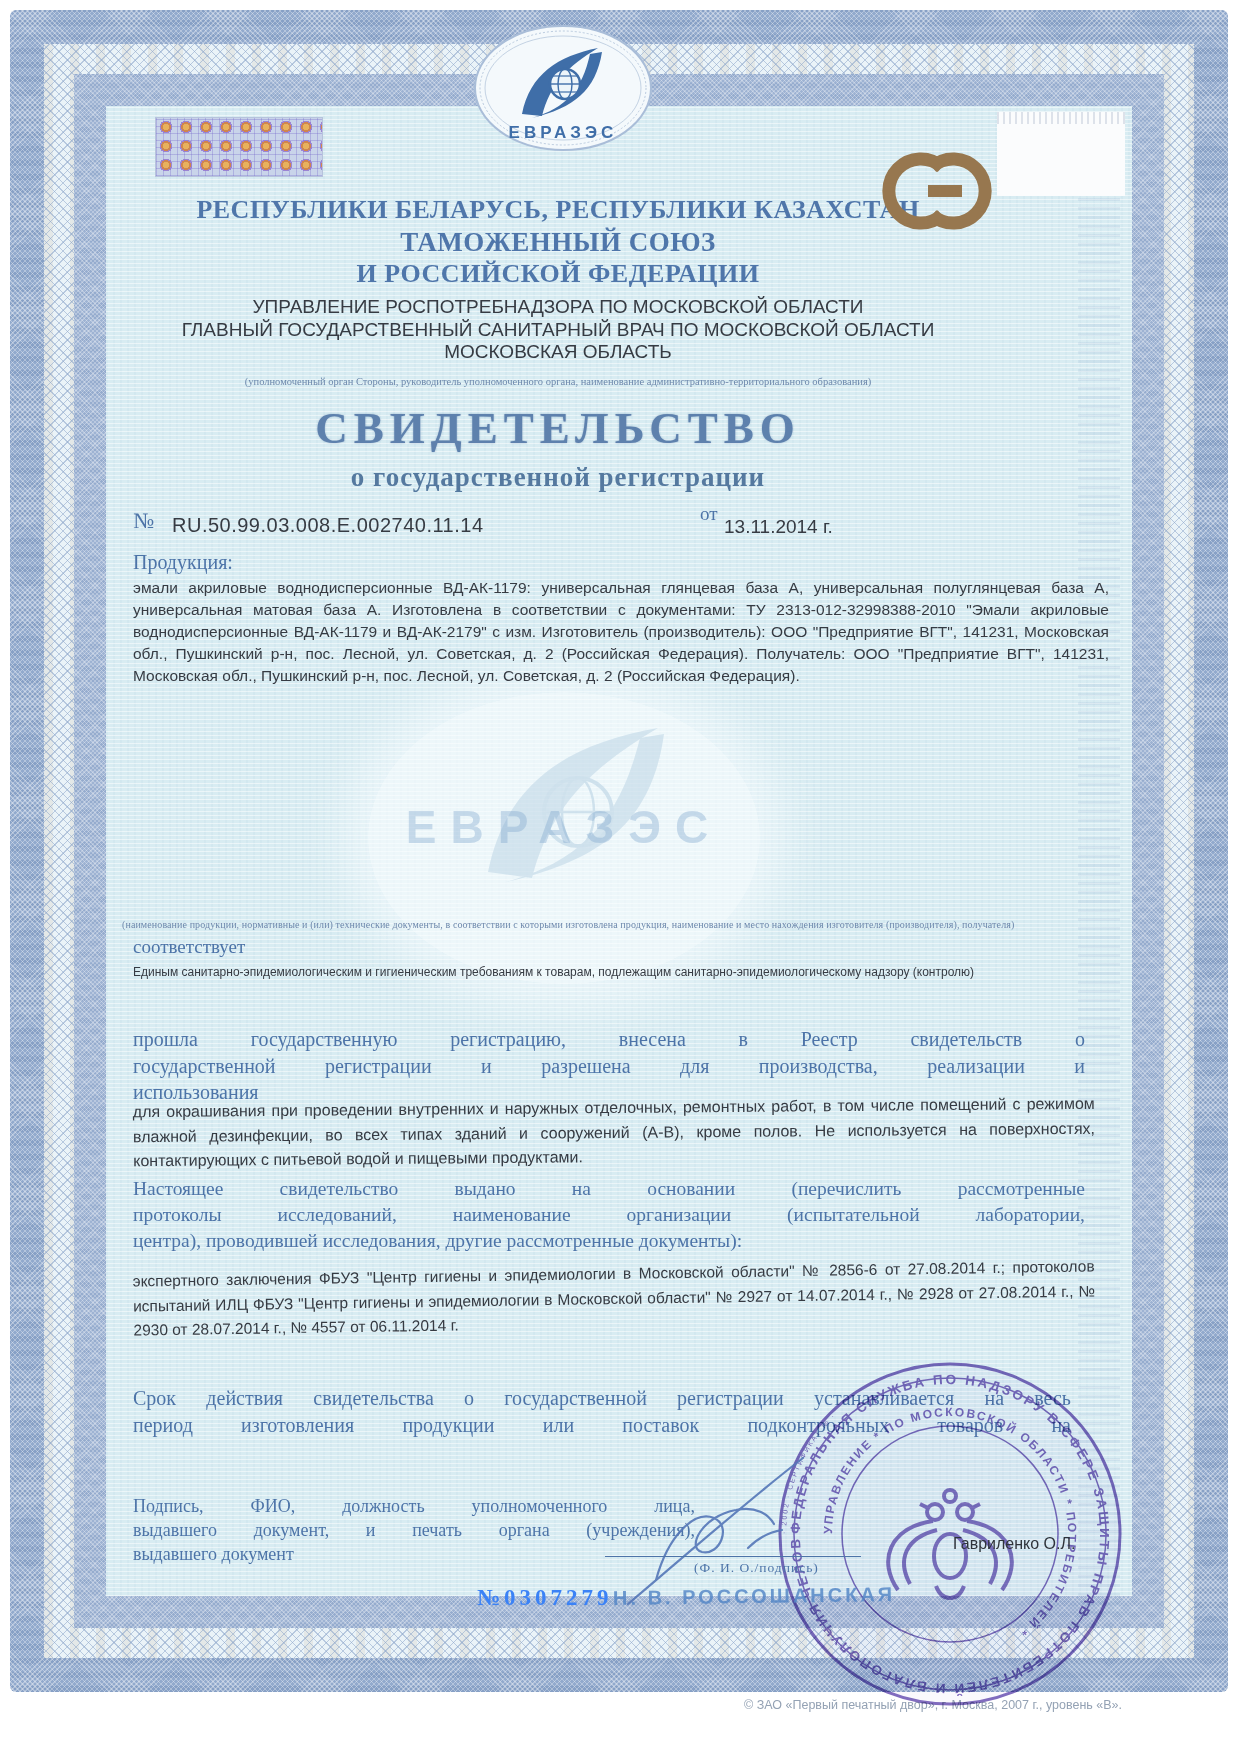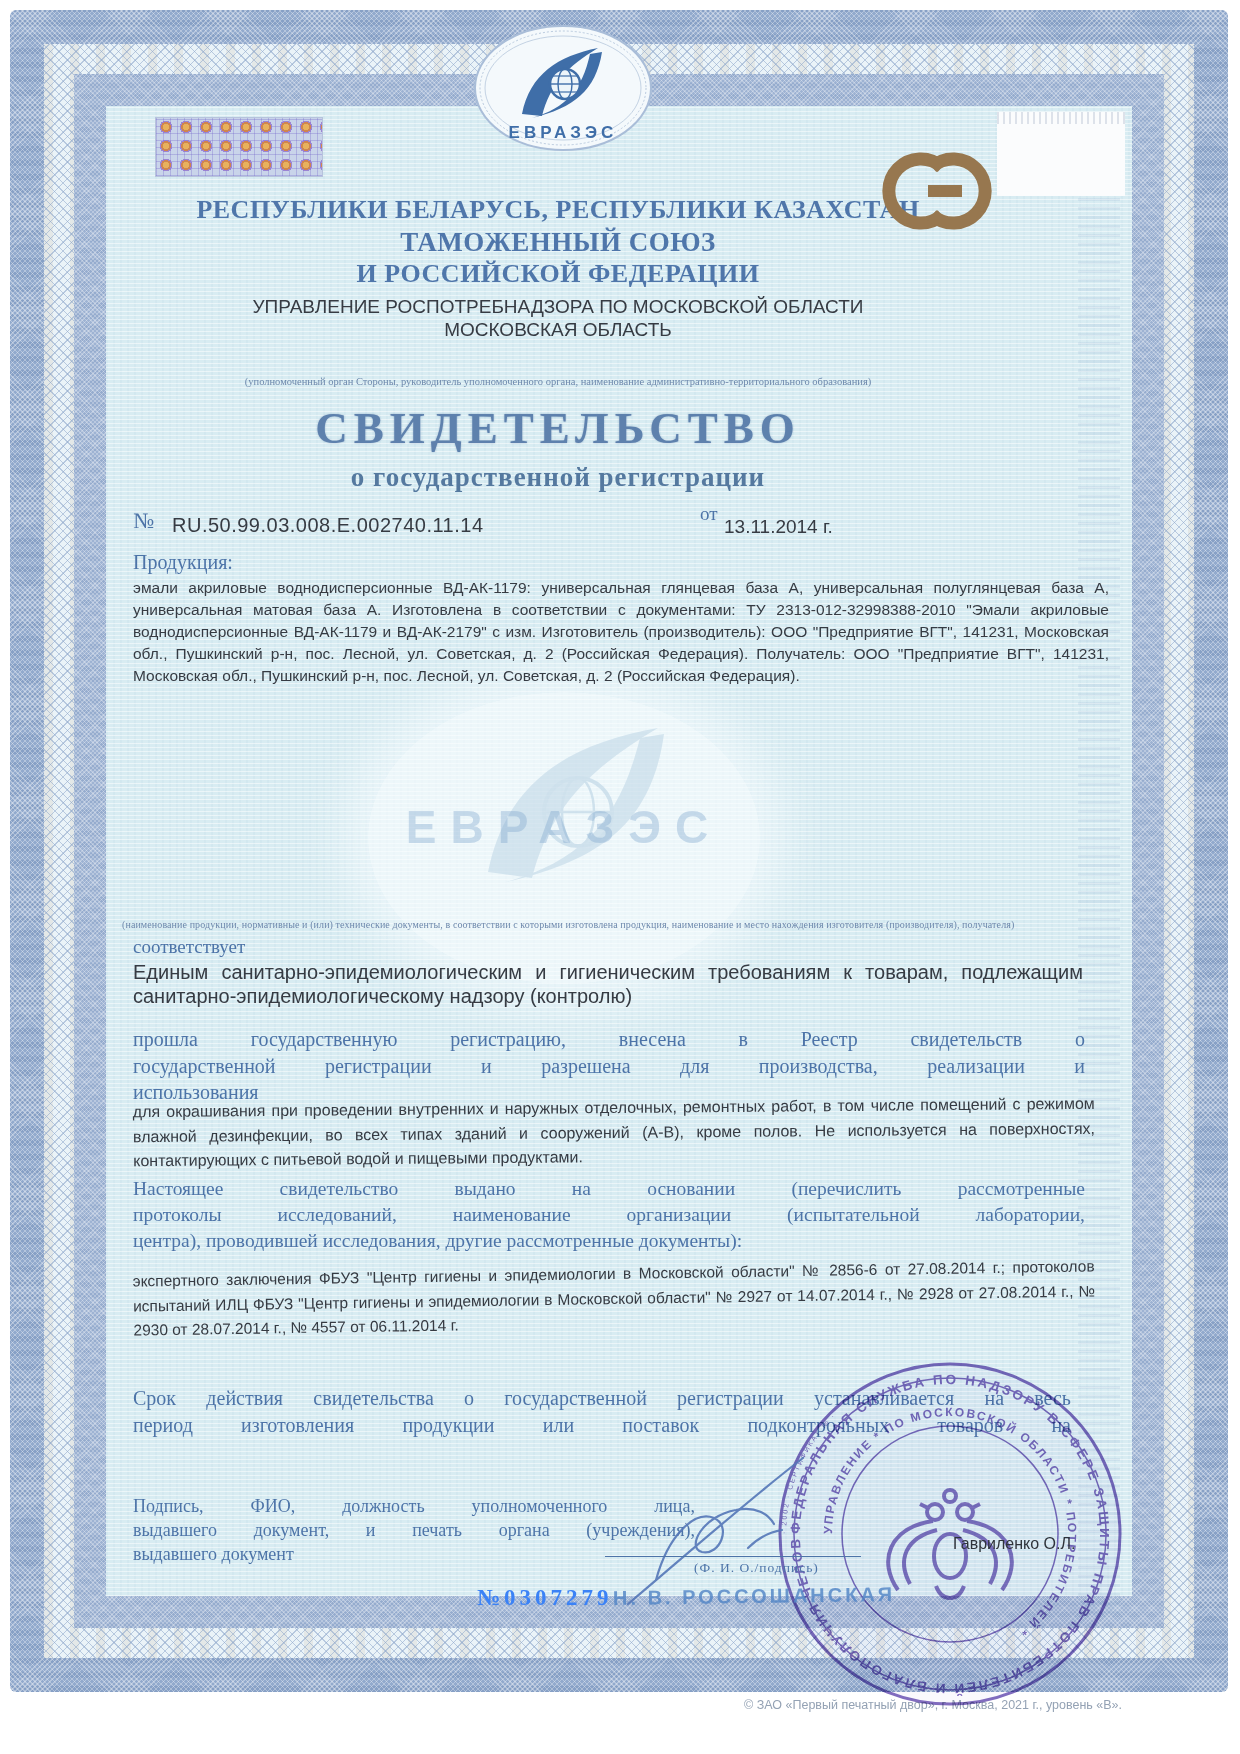--- a/index.html
+++ b/index.html
@@ -72,21 +72,21 @@
   .no-label{left:133px;top:508px;font-size:22px;z-index:2;}
   .no-value{left:172px;top:514px;font-size:20px;letter-spacing:.5px;z-index:2;}
   .from-label{left:700px;top:503px;font-size:19px;z-index:2;}
   .date-value{left:724px;top:516px;font-size:19px;z-index:2;}
 
   .prod-label{left:133px;top:551px;font-size:20px;z-index:2;}
   .prod-text{left:133px;top:577px;width:976px;font-size:15.5px;line-height:22px;z-index:2;}
 
   .cap2{left:122px;top:919px;font-size:10px;color:#6d88ac;white-space:nowrap;z-index:2;letter-spacing:.1px;}
   .conf-label{left:133px;top:936px;font-size:19px;z-index:2;}
-  .conf-text{left:133px;top:960px;width:950px;font-size:20px;line-height:24px;z-index:2;}
+  .conf-text{left:133px;top:960px;width:950px;font-size:12px;line-height:24px;z-index:2;}
 
   .reg-lines{left:133px;top:1026px;width:952px;font-size:20px;line-height:26.5px;z-index:2;}
   .usage-text{left:133px;top:1096px;width:962px;font-size:16px;line-height:24.5px;z-index:2;transform:rotate(-.5deg);}
 
   .basis-lines{left:133px;top:1176px;width:952px;font-size:19.5px;line-height:26px;z-index:2;}
   .docs-text{left:133px;top:1262px;width:962px;font-size:15.5px;line-height:24.5px;z-index:2;transform:rotate(-.9deg);}
 
   .valid-lines{left:133px;top:1385px;width:938px;font-size:20px;line-height:26.5px;z-index:2;}
   .sign-lines{left:133px;top:1494px;width:562px;font-size:18px;line-height:24px;z-index:2;}
 
@@ -143,20 +143,21 @@
     <path d="M56,22 A32,32 0 1 1 56,70" fill="none" stroke="#97774f" stroke-width="13"></path>
     <line x1="52" y1="46" x2="86" y2="46" stroke="#97774f" stroke-width="12"></line>
   </svg>
 
   <div class="abs hdr ctr">
     <div class="ser h-ser">РЕСПУБЛИКИ БЕЛАРУСЬ, РЕСПУБЛИКИ КАЗАХСТАН</div>
     <div class="ser h-ser first">ТАМОЖЕННЫЙ СОЮЗ</div>
     <div class="ser h-ser">И РОССИЙСКОЙ ФЕДЕРАЦИИ</div>
     <div style="height:6px"></div>
     <div class="san h-san">УПРАВЛЕНИЕ РОСПОТРЕБНАДЗОРА ПО МОСКОВСКОЙ ОБЛАСТИ</div>
+    <div class="san h-san">ГЛАВНЫЙ ГОСУДАРСТВЕННЫЙ САНИТАРНЫЙ ВРАЧ ПО МОСКОВСКОЙ ОБЛАСТИ</div>
     <div class="san h-san">МОСКОВСКАЯ ОБЛАСТЬ</div>
   </div>
   <div class="abs cap1 ctr ser">(уполномоченный орган Стороны, руководитель уполномоченного органа, наименование административно-территориального образования)</div>
 
   <div class="abs title-main ctr ser">СВИДЕТЕЛЬСТВО</div>
   <div class="abs title-sub ctr ser">о государственной регистрации</div>
 
   <div class="abs no-label ser">№</div>
   <div class="abs no-value san">RU.50.99.03.008.Е.002740.11.14</div>
   <div class="abs from-label ser">от</div>
@@ -245,15 +246,15 @@
       <path d="M17,-27 C62,-20 72,14 52,42"></path>
       <path d="M13,-18 C45,-10 53,12 40,36"></path>
       <ellipse cx="0" cy="8" rx="16" ry="22"></ellipse>
       <path d="M-14,38 C-8,54 8,54 14,38"></path>
     </g>
   </svg>
 
   <div class="abs serial ser">№0307279</div>
   <div class="abs stampname">Н. В. РОССОШАНСКАЯ</div>
 
-  <div class="abs copyright">© ЗАО «Первый печатный двор»,  г. Москва,  2021 г., уровень «В».</div>
+  <div class="abs copyright">© ЗАО «Первый печатный двор»,  г. Москва,  2007 г., уровень «В».</div>
 
 </div>
 
 </body></html>

